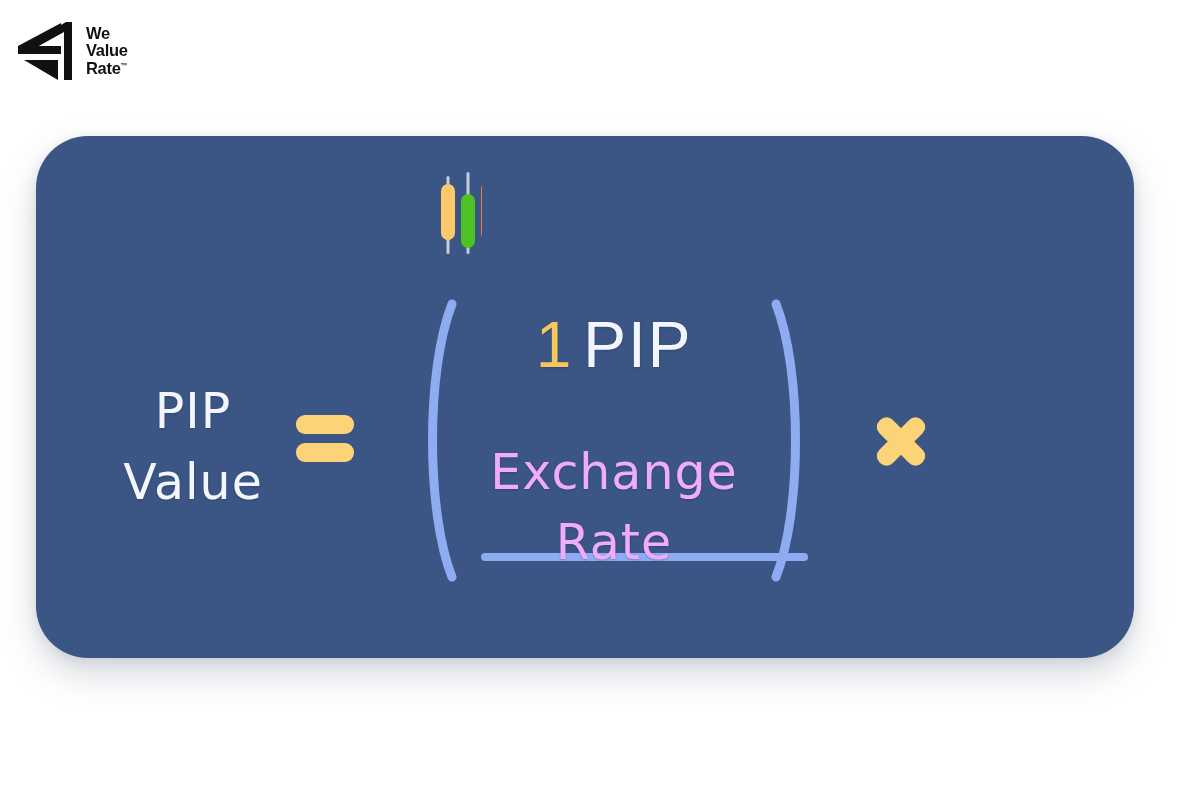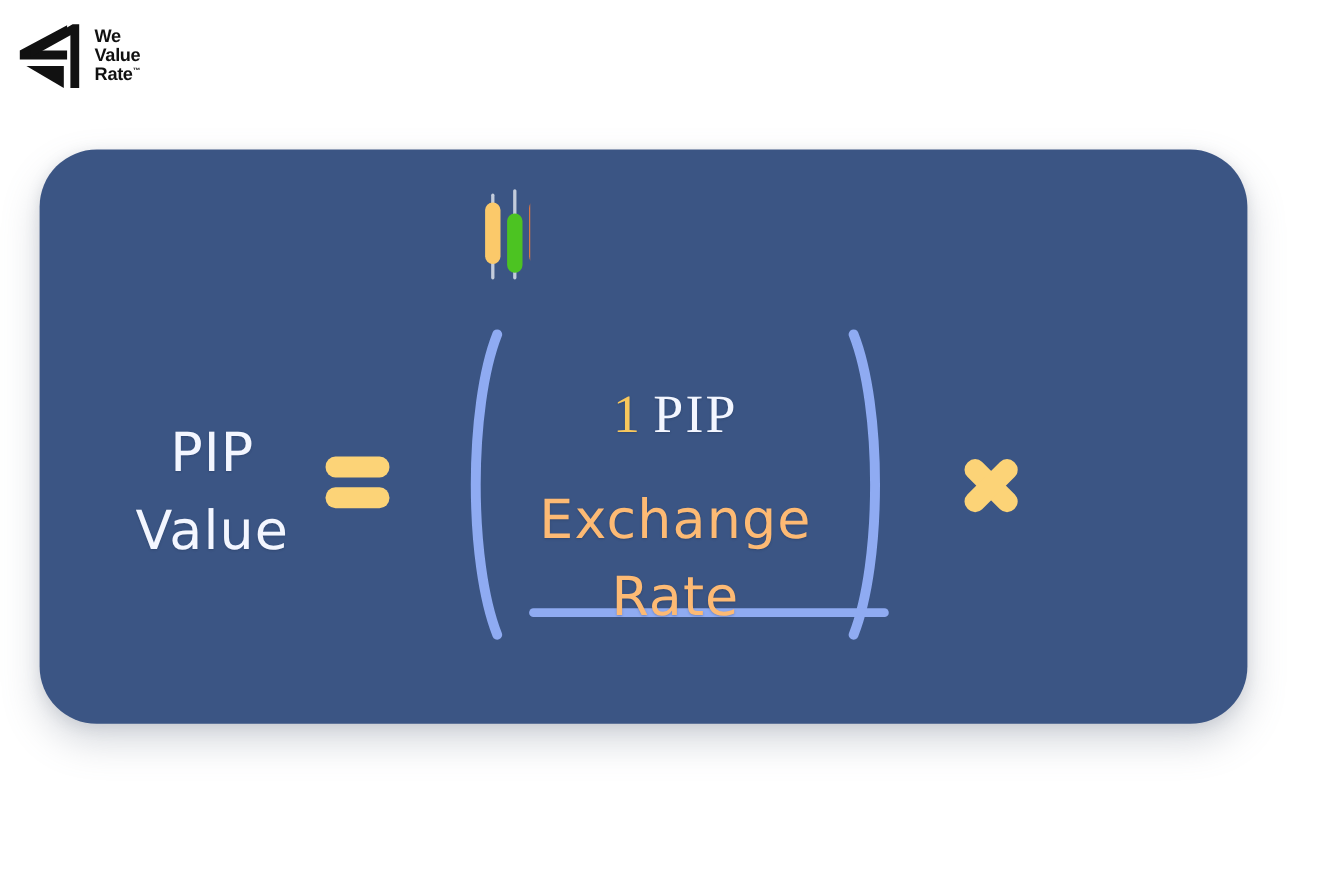--- a/index.html
+++ b/index.html
@@ -164,27 +164,26 @@
   }
   .paren-left  { left: 0px; }
   .paren-right { left: 354px; }
 
   .frac-num {
     position: absolute;
     left: 46px;
     top: 22px;
     width: 308px;
     text-align: center;
-    font-family: Liberation Serif, serif;
-    font-size: 49px;
+    font-family: Liberation Sans, sans-serif;
+    font-size: 64px;
     letter-spacing: 2px;
     color: #f3f6ff;
     text-shadow: 0 1px 2px rgba(20,30,60,0.25);
     white-space: nowrap;
-    margin-top: 40px;
   }
   .frac-num .one {
     color: #f8c75c;
     font-weight: 400;
     margin-right: 10px;
   }
   .frac-bar {
     position: absolute;
     left: 67px;
     top: 267px;
@@ -196,21 +195,21 @@
   .frac-den {
     position: absolute;
     left: 46px;
     top: 152px;
     width: 308px;
     text-align: center;
     font-family: "DejaVu Sans", sans-serif;
     font-size: 49px;
     line-height: 1.42;
     letter-spacing: 1px;
-    color: #fdba74;
+    color: #f0abfc;
     text-shadow: 0 1px 2px rgba(20,30,60,0.25);
     white-space: pre-line;
   }
 </style>
 </head>
 <body>
 
 <div class="brand">
   <svg class="brand-mark" viewBox="0 0 62 66">
     <path d="M4 28 L47 5 L47 14 L20 28 L47 28 L47 36 L4 36 Z" fill="#111111"></path>

